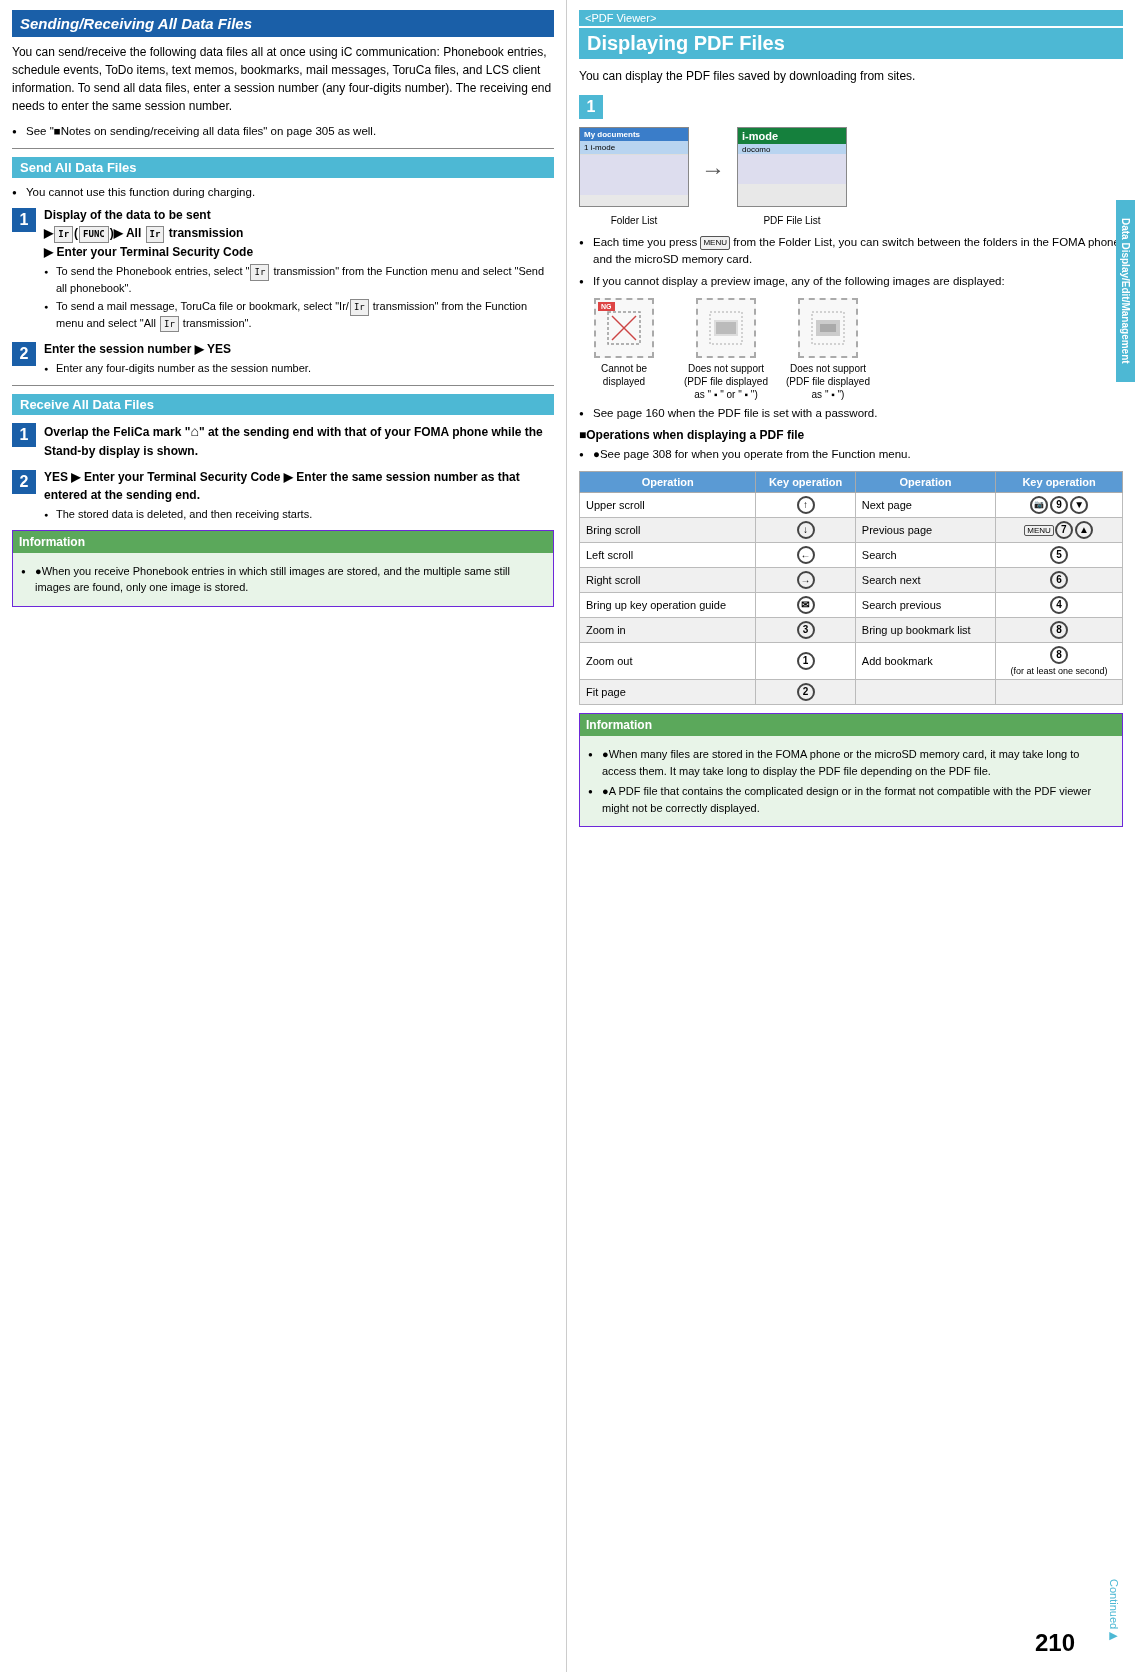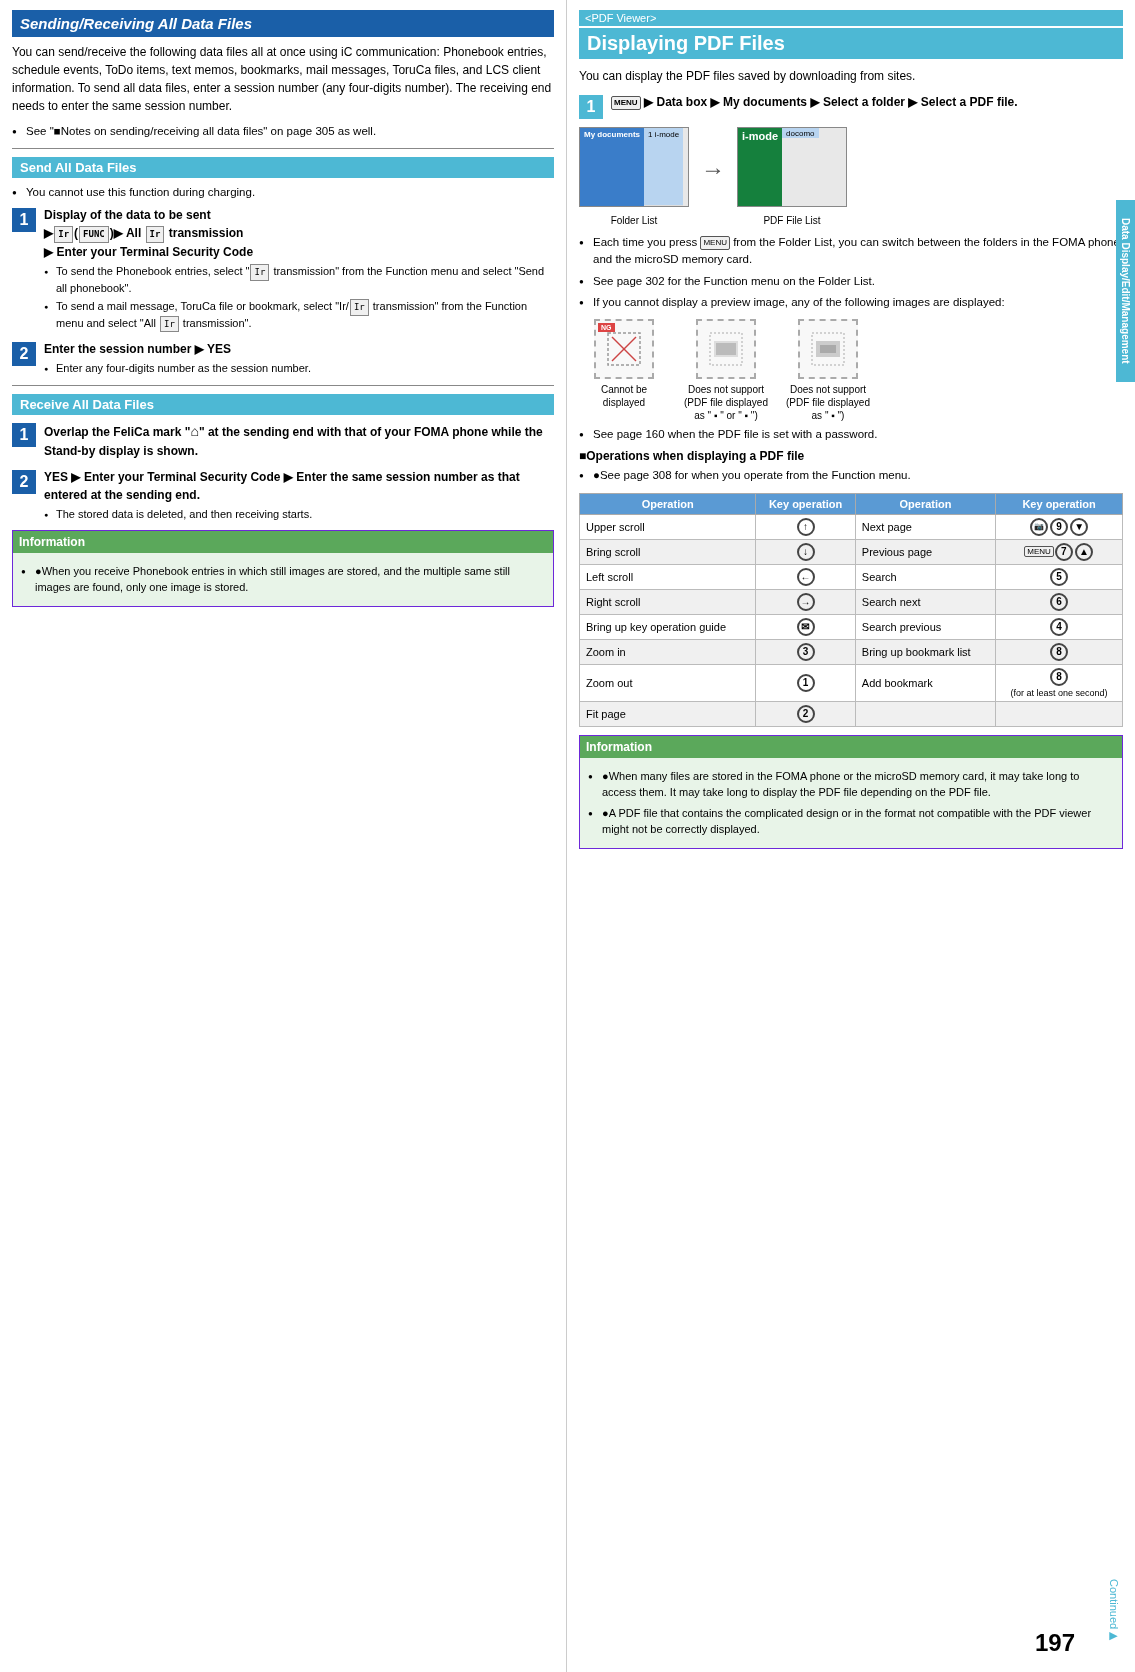--- a/index.html
+++ b/index.html
@@ -168,21 +168,21 @@
       gap: 12px;
       margin: 8px 0;
       align-items: flex-start;
     }
     .mock-screenshot {
       border: 1px solid #888;
       width: 110px;
       height: 80px;
       background: #e8e8e8;
       display: flex;
-      flex-direction: row;
+      flex-direction: column;
       font-size: 9px;
     }
     .mock-screen-title {
       background: #3a7dc9;
       color: #fff;
       padding: 2px 4px;
       font-size: 8px;
       font-weight: bold;
     }
     .mock-screen-item {
@@ -361,25 +361,20 @@
 
 <div class="right-column">
 
   <div class="pdf-header-small">&lt;PDF Viewer&gt;</div>
   <div class="pdf-header-large">Displaying PDF Files</div>
 
   <p class="intro-text">You can display the PDF files saved by downloading from sites.</p>
 
   <div class="step-container">
     <div class="step-number cyan">1</div>
-    <div class="step-content">
-      <span>
-        <span class="menu-key">MENU</span> ▶ Data box ▶ My documents ▶ Select a folder ▶ Select a PDF file.
-      </span>
-    </div>
   </div>
 
   <div class="images-row">
     <div class="mock-screenshot">
       <div class="mock-screen-title">My documents</div>
       <div class="mock-screen-item selected">1 i-mode</div>
       <div style="height:40px; background:#dde;"></div>
     </div>
     <div class="arrow-large">→</div>
     <div class="mock-screenshot">
@@ -391,21 +386,20 @@
 
   <div class="images-row-labels">
     <div class="img-label">Folder List</div>
     <div class="img-label-arrow"></div>
     <div class="img-label">PDF File List</div>
   </div>
 
   <p class="bullet-text">
     Each time you press <span class="menu-key">MENU</span> from the Folder List, you can switch between the folders in the FOMA phone and the microSD memory card.
   </p>
-  <p class="bullet-text">See page 302 for the Function menu on the Folder List.</p>
   <p class="bullet-text">If you cannot display a preview image, any of the following images are displayed:</p>
 
   <div class="pdf-images-row">
     <div class="pdf-icon-box">
       <div class="pdf-icon-img">
         <span class="ng-badge">NG</span>
         <svg width="40" height="40" viewBox="0 0 40 40">
           <rect x="4" y="4" width="32" height="32" fill="none" stroke="#999" stroke-width="1.5" stroke-dasharray="3,2"></rect>
           <line x1="8" y1="8" x2="32" y2="32" stroke="#cc4444" stroke-width="1.5"></line>
           <line x1="32" y1="8" x2="8" y2="32" stroke="#cc4444" stroke-width="1.5"></line>
@@ -504,16 +498,16 @@
   <div class="info-box">
     <span class="info-box-header">Information</span>
     <div class="info-box-inner">
       <p class="bullet-text" style="font-size:11px;">●When many files are stored in the FOMA phone or the microSD memory card, it may take long to access them. It may take long to display the PDF file depending on the PDF file.</p>
       <p class="bullet-text" style="font-size:11px;">●A PDF file that contains the complicated design or in the format not compatible with the PDF viewer might not be correctly displayed.</p>
     </div>
   </div>
 
   <div style="position:absolute; right:0; top:200px; background:#4db8d4; color:#fff; font-size:10px; font-weight:bold; writing-mode:vertical-lr; padding:18px 4px; text-align:center;">Data Display/Edit/Management</div>
 
-  <div style="position:absolute; bottom:15px; right:60px; font-size:24px; font-weight:bold;">197</div>
+  <div style="position:absolute; bottom:15px; right:60px; font-size:24px; font-weight:bold;">210</div>
 
   <div style="position:absolute; bottom:30px; right:14px; font-size:11px; color:#4db8d4; writing-mode:vertical-lr;">Continued▶</div>
 </div>
 
 </body></html>

